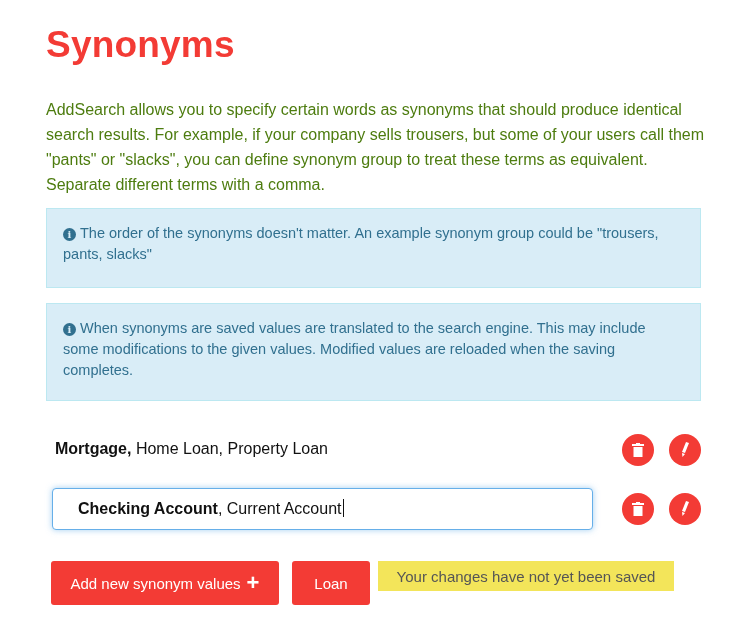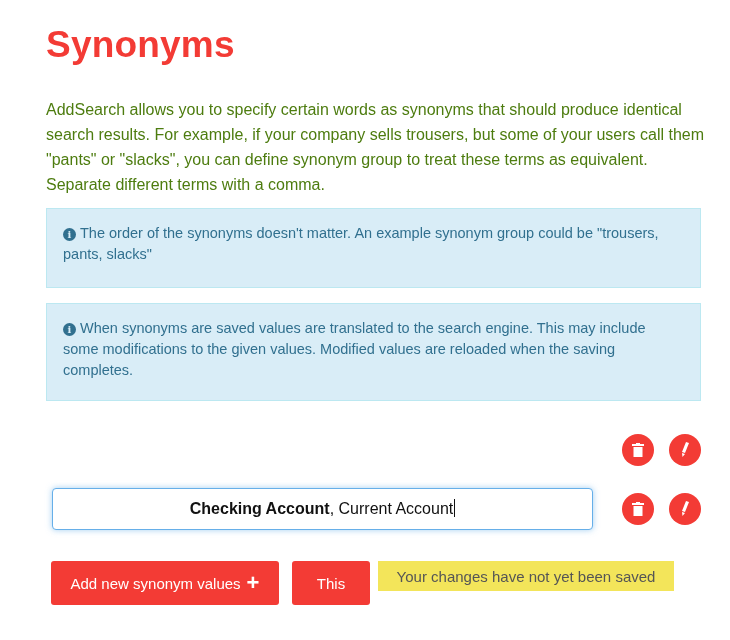--- a/index.html
+++ b/index.html
@@ -35,21 +35,21 @@
   .row.r2 { top: 487px; }
   .syn-text {
     position: absolute; left: 9px; top: 12px;
     font-size: 16px; color: #111111;
   }
   .syn-text b { font-weight: bold; }
   .syn-input {
     position: absolute; left: 6px; top: 1px; width: 541px; height: 42px;
     border: 1px solid #66afe9; border-radius: 4px; background: #fff;
     box-shadow: 0 0 6px rgba(102,175,233,0.6);
-    padding: 10px 18px; font-size: 16px; color: #111111; text-align: center;
+    padding: 10px 25px; font-size: 16px; color: #111111;
   }
   .syn-input b { font-weight: bold; }
   .caret { display: inline-block; width: 1px; height: 18px; background: #111; vertical-align: -3px; margin-left: 1px; }
 
   .icon-btn {
     position: absolute; width: 32px; height: 32px; border-radius: 50%;
     background: #f33b35; top: 6px;
     display: flex; align-items: center; justify-content: center;
     cursor: pointer;
   }
@@ -81,20 +81,23 @@
 
 <div class="alert a1">
   <span class="info-icon">i</span><span>The order of the synonyms doesn't matter. An example synonym group could be "trousers, pants, slacks"</span>
 </div>
 
 <div class="alert a2">
   <span class="info-icon">i</span><span>When synonyms are saved values are translated to the search engine. This may include some modifications to the given values. Modified values are reloaded when the saving completes.</span>
 </div>
 
 <div class="row r1">
+  <div class="syn-text">
+    <b>Mortgage,</b><span> Home Loan, Property Loan</span>
+  </div>
   <div class="icon-btn trash">
     <svg width="12" height="14" viewBox="0 0 12 14">
       <rect x="0" y="1" width="12" height="2" fill="#fff"></rect>
       <rect x="4" y="0" width="4" height="2" fill="#fff"></rect>
       <rect x="1.5" y="4" width="9" height="10" fill="#fff"></rect>
     </svg>
   </div>
   <div class="icon-btn edit">
     <svg width="12" height="16" viewBox="0 0 12 16">
       <polygon points="7,0 10,1 6,11 3,10" fill="#fff"></polygon>
@@ -120,15 +123,15 @@
       <polygon points="3,11 6,12 3.5,15" fill="#fff"></polygon>
     </svg>
   </div>
 </div>
 
 <button class="btn add">
   <span>Add new synonym values</span>
     <span class="plus">+</span>
 </button>
 
-<button class="btn save">This</button>
+<button class="btn save">Loan</button>
 
 <div class="unsaved">Your changes have not yet been saved</div>
 
 </body></html>

